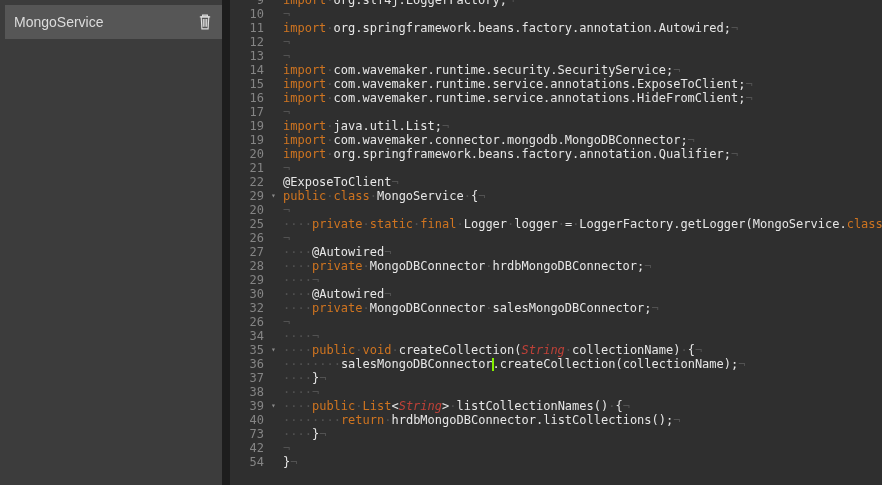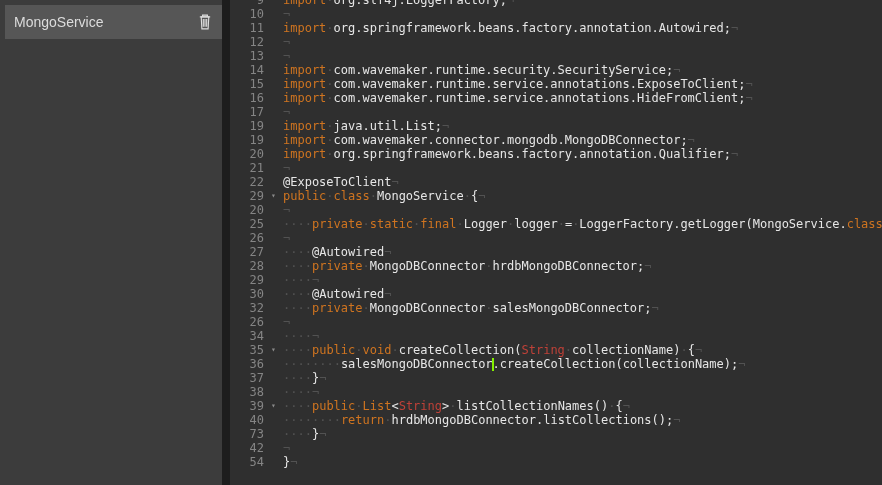--- a/index.html
+++ b/index.html
@@ -62,21 +62,21 @@
     user-select:none;
   }
   .fold{
     flex:none;width:19px;text-align:center;
     color:#8a8a8a;font-size:8px;line-height:14px;
     cursor:pointer;user-select:none;
   }
   .code{flex:1;white-space:pre;color:var(--plain);}
   .tok-p{color:var(--plain);}
   .tok-k{color:var(--keyword);}
-  .tok-t{color:var(--type_red);}
+  .tok-t{color:var(--type_red);font-style:italic;}
   .tok-s{color:var(--string_green);}
   .ws{color:var(--invisible);}
   .tok-c{
     display:inline-block;width:2px;height:13px;
     margin:0 -1px;vertical-align:middle;
     background:var(--cursor);
   }
 </style>
 </head>
 <body>

